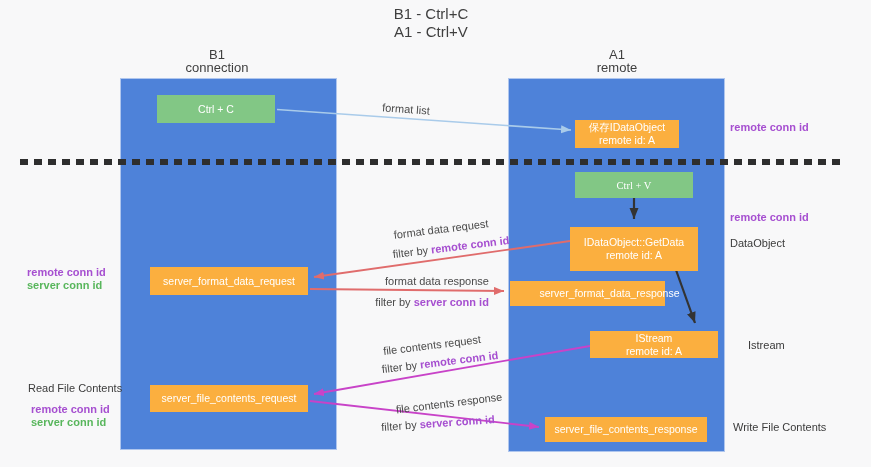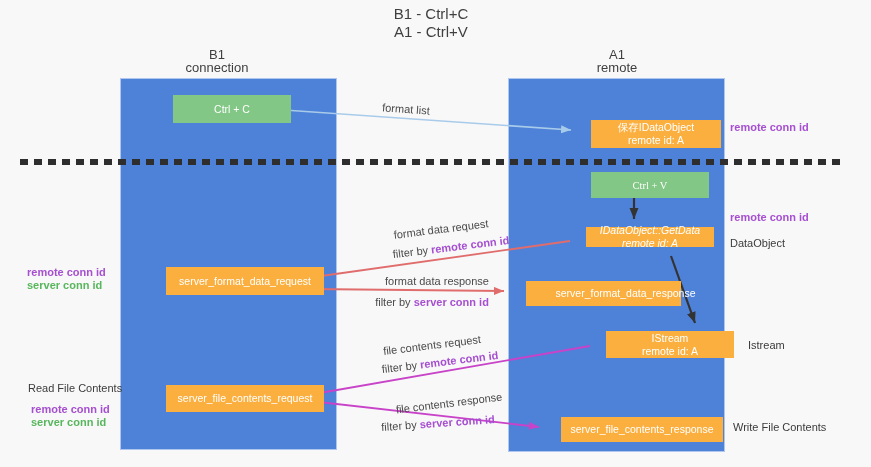--- a/index.html
+++ b/index.html
@@ -18,21 +18,21 @@
   .lifeline{position:absolute;background:var(--lifeline-blue);border:1px solid rgba(255,255,255,.55);}
   .lifeline.left{left:120px;top:78px;width:217px;height:372px;}
   .lifeline.right{left:508px;top:78px;width:217px;height:374px;}
 
   .dashed-sep{position:absolute;left:20px;top:159px;width:825px;height:6px;
     background:repeating-linear-gradient(90deg,#2e2e2e 0 8px,transparent 8px 14px);}
 
   svg.arrows{position:absolute;left:0;top:0;width:871px;height:467px;pointer-events:none;}
 
   .box{position:absolute;display:flex;flex-direction:column;align-items:center;justify-content:center;
-    color:#fff;font-size:10.5px;line-height:13px;text-align:center;white-space:nowrap;margin-left:16px;}
+    color:#fff;font-size:10.5px;line-height:13px;text-align:center;white-space:nowrap;}
   .box.green{background:var(--green-box);}
   .box.orange{background:var(--orange-box);}
 
   .mid-label{position:absolute;white-space:nowrap;font-size:11px;color:#4a4a4a;
     transform:translate(-50%,-50%) rotate(var(--r,0deg));}
   .mid-label .key{font-weight:bold;color:var(--text-purple);}
 
   .side-label{position:absolute;white-space:nowrap;font-size:11px;line-height:13px;color:#3b3b3b;}
   .side-label.purple{color:var(--text-purple);font-weight:bold;}
   .side-label.green{color:var(--text-green);font-weight:bold;}
@@ -82,30 +82,30 @@
     <line x1="310" y1="289" x2="504" y2="291" style="stroke:var(--arrow-red)" stroke-width="1.8" marker-end="url(#m-red)"></line>
     <line x1="671" y1="256" x2="695" y2="323" style="stroke:var(--arrow-black)" stroke-width="2.2" marker-end="url(#m-black)"></line>
     <line x1="590" y1="346" x2="314" y2="394" style="stroke:var(--arrow-magenta)" stroke-width="1.8" marker-end="url(#m-magenta)"></line>
     <line x1="310" y1="401" x2="539" y2="427" style="stroke:var(--arrow-magenta)" stroke-width="1.8" marker-end="url(#m-magenta)"></line>
   </svg>
 
   <div class="box green" style="left:157px;top:95px;width:118px;height:28px;">
     <div>Ctrl + C</div>
   </div>
 
-  <div class="box orange" style="left:575px;top:120px;width:130px;height:28px;">
+  <div class="box orange" style="left:575px;top:120px;width:104px;height:28px;">
     <div>保存IDataObject</div>
     <div>remote id: A</div>
   </div>
 
   <div class="box green" style="left:575px;top:172px;width:118px;height:26px;font-family:Liberation Serif, serif;">
     <div>Ctrl + V</div>
   </div>
 
-  <div class="box orange" style="left:570px;top:227px;width:128px;height:20px;font-style:italic;">
+  <div class="box orange" style="left:570px;top:227px;width:128px;height:44px;">
     <div>IDataObject::GetData</div>
     <div>remote id: A</div>
   </div>
 
   <div class="box orange" style="left:150px;top:267px;width:158px;height:28px;">
     <div>server_format_data_request</div>
   </div>
 
   <div class="box orange" style="left:510px;top:281px;width:155px;height:25px;padding-left:44px;">
     <div>server_format_data_response</div>

